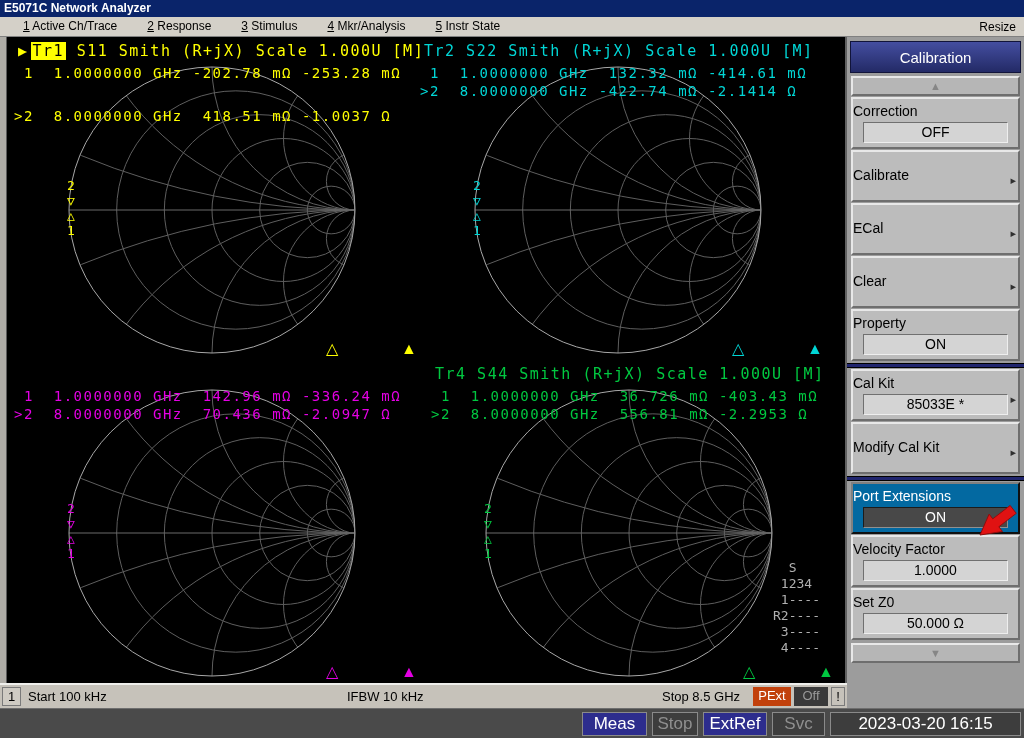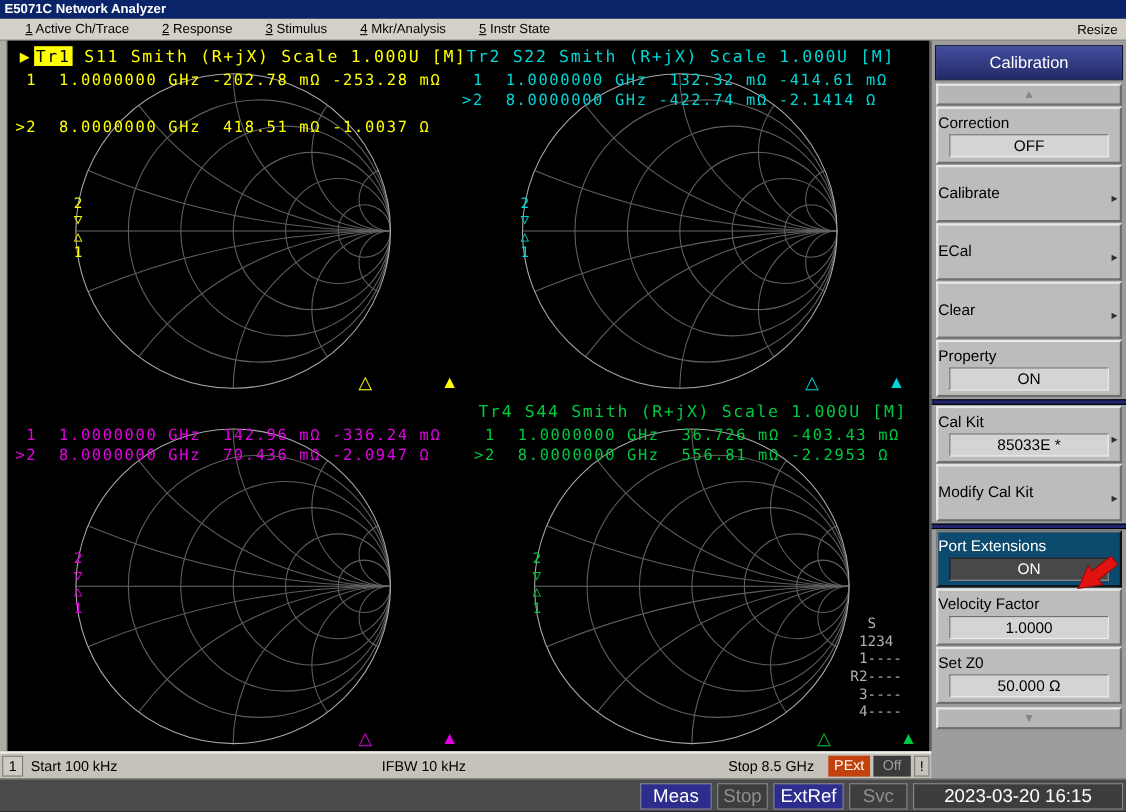--- a/index.html
+++ b/index.html
@@ -48,21 +48,21 @@
     border:2px solid; border-color:#e8e8e8 #6e6e6e #6e6e6e #e8e8e8;
     text-align:center; color:#868686; font-size:11px; line-height:16px; }
   .sbtn { position:relative; margin:1px 4px 0 4px; height:52px; background:#bcbcbc;
     border:2px solid; border-color:#e8e8e8 #6e6e6e #6e6e6e #e8e8e8; }
   .sbtn .lbl { text-align:left; font-size:14px; color:#000; margin-top:4px; }
   .sbtn.noval .lbl { margin-top:15px; }
   .sbtn .val { margin:3px 10px 0 10px; height:21px; background:#d4d4d4;
     border:1px solid; border-color:#707070 #eeeeee #eeeeee #707070;
     text-align:center; font-size:14px; line-height:19px; color:#000; }
   .sbtn .arr { position:absolute; right:2px; top:22px; font-size:11px; color:#303030; }
-  .sbtn.active { background:#0c4a6e; border-color:#808080 #101010 #101010 #808080; }
+  .sbtn.active { background:#0369a1; border-color:#808080 #101010 #101010 #808080; }
   .sbtn.active .lbl { color:#fff; }
   .sbtn.active .val { background:#484848; border-color:#1c1c1c #909090 #909090 #1c1c1c; color:#fff; }
   .sbtn.active .arr { color:#cfcfcf; }
   .sep { height:5px; background:#20256e; border-top:1px solid #000;
     border-bottom:1px solid #000; margin-top:2px; }
 
   #red-arrow { position:absolute; left:976px; top:489px; z-index:10; }
 
   
   #statusbar { position:absolute; left:0; top:683px; width:847px; height:25px;

